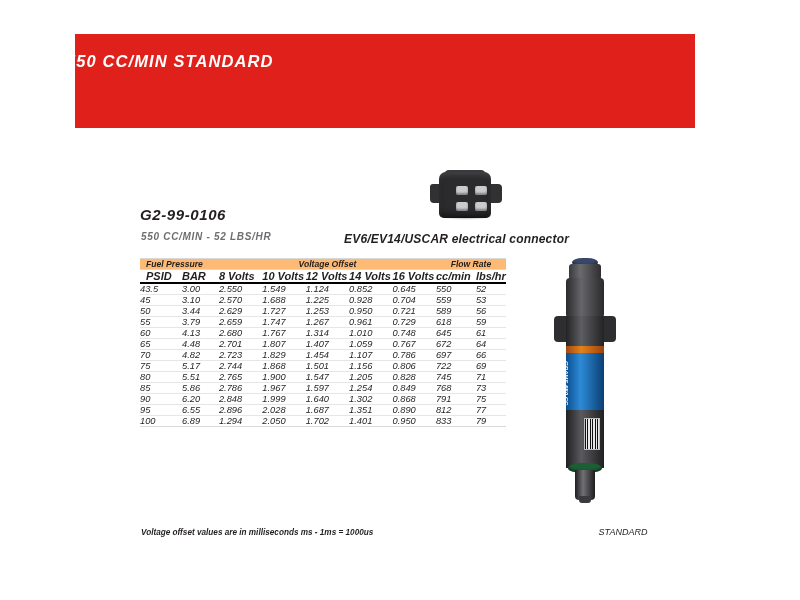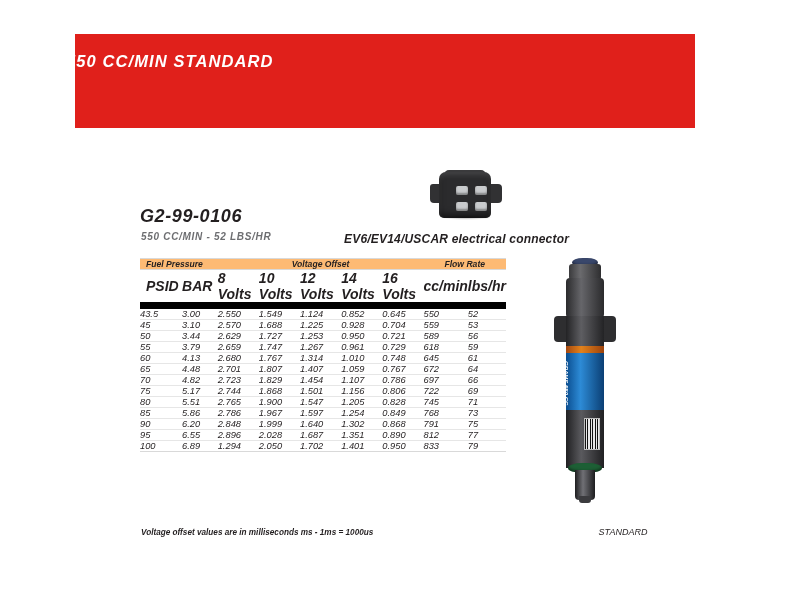--- a/index.html
+++ b/index.html
@@ -37,21 +37,21 @@
     color: #ffffff;
     font-size: 16.5px;
     font-weight: bold;
     letter-spacing: 1.1px;
   }
   
   .part-number {
     position: absolute;
     left: 140px;
     top: 206px;
-    font-size: 18px;
+    font-size: 15px;
     font-weight: bold;
     letter-spacing: 0.6px;
     color: #231f20;
   }
   .part-sub {
     position: absolute;
     left: 141px;
     top: 231px;
     font-size: 10px;
     font-weight: bold;
@@ -156,24 +156,24 @@
     color: #231f20;
     padding: 6px 0 6px 0;
     border-top: 1px solid #d9d9d9;
     border-bottom: 1px solid #d9d9d9;
     background: #fdba74;
   }
   .grouphead th.gp { padding-left: 6px; }
   .grouphead th.gv { text-align: center; }
   .grouphead th.gf { text-align: center; }
   .colhead td {
-    font-size: 14px;
+    font-size: 11px;
     font-weight: bold;
     padding: 5px 0 5px 0;
-    border-bottom: 7px solid #000000;
+    border-bottom: 2px solid #000000;
   }
   .colhead td.c0 { padding-left: 6px; }
   tbody tr td {
     padding: 4px 0 4px 0;
     border-bottom: 1px solid #e6e6e6;
     font-size: 9.3px;
   }
   tbody tr:last-child td { border-bottom: 1px solid #d9d9d9; }
   td.c0 { width: 40px; padding-left: 6px; }
   td.c1 { width: 42px; }

